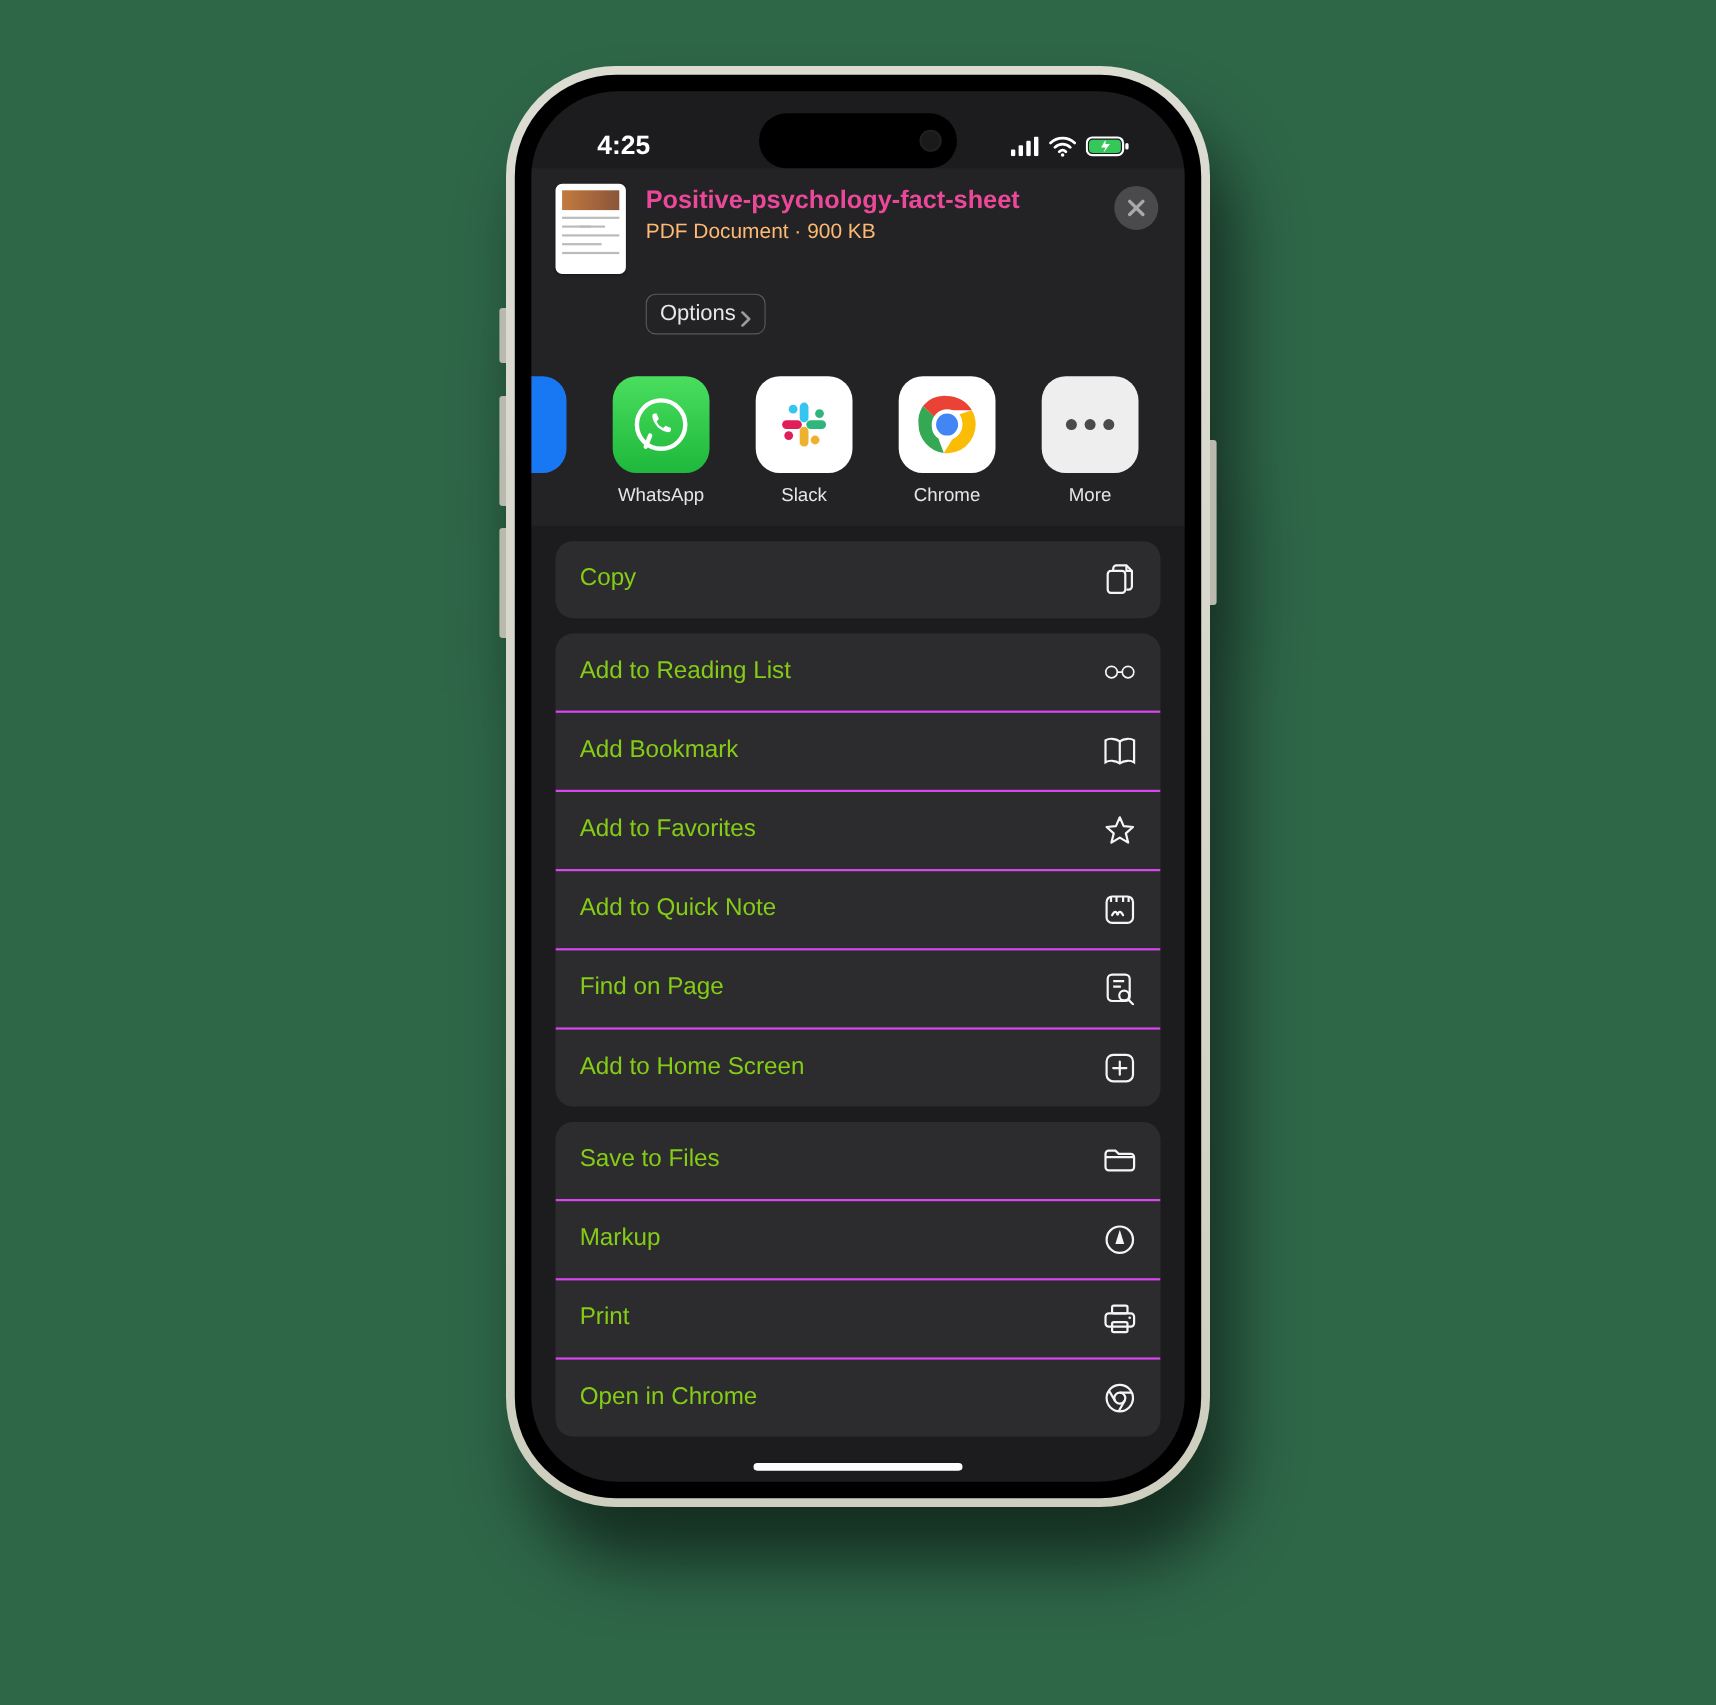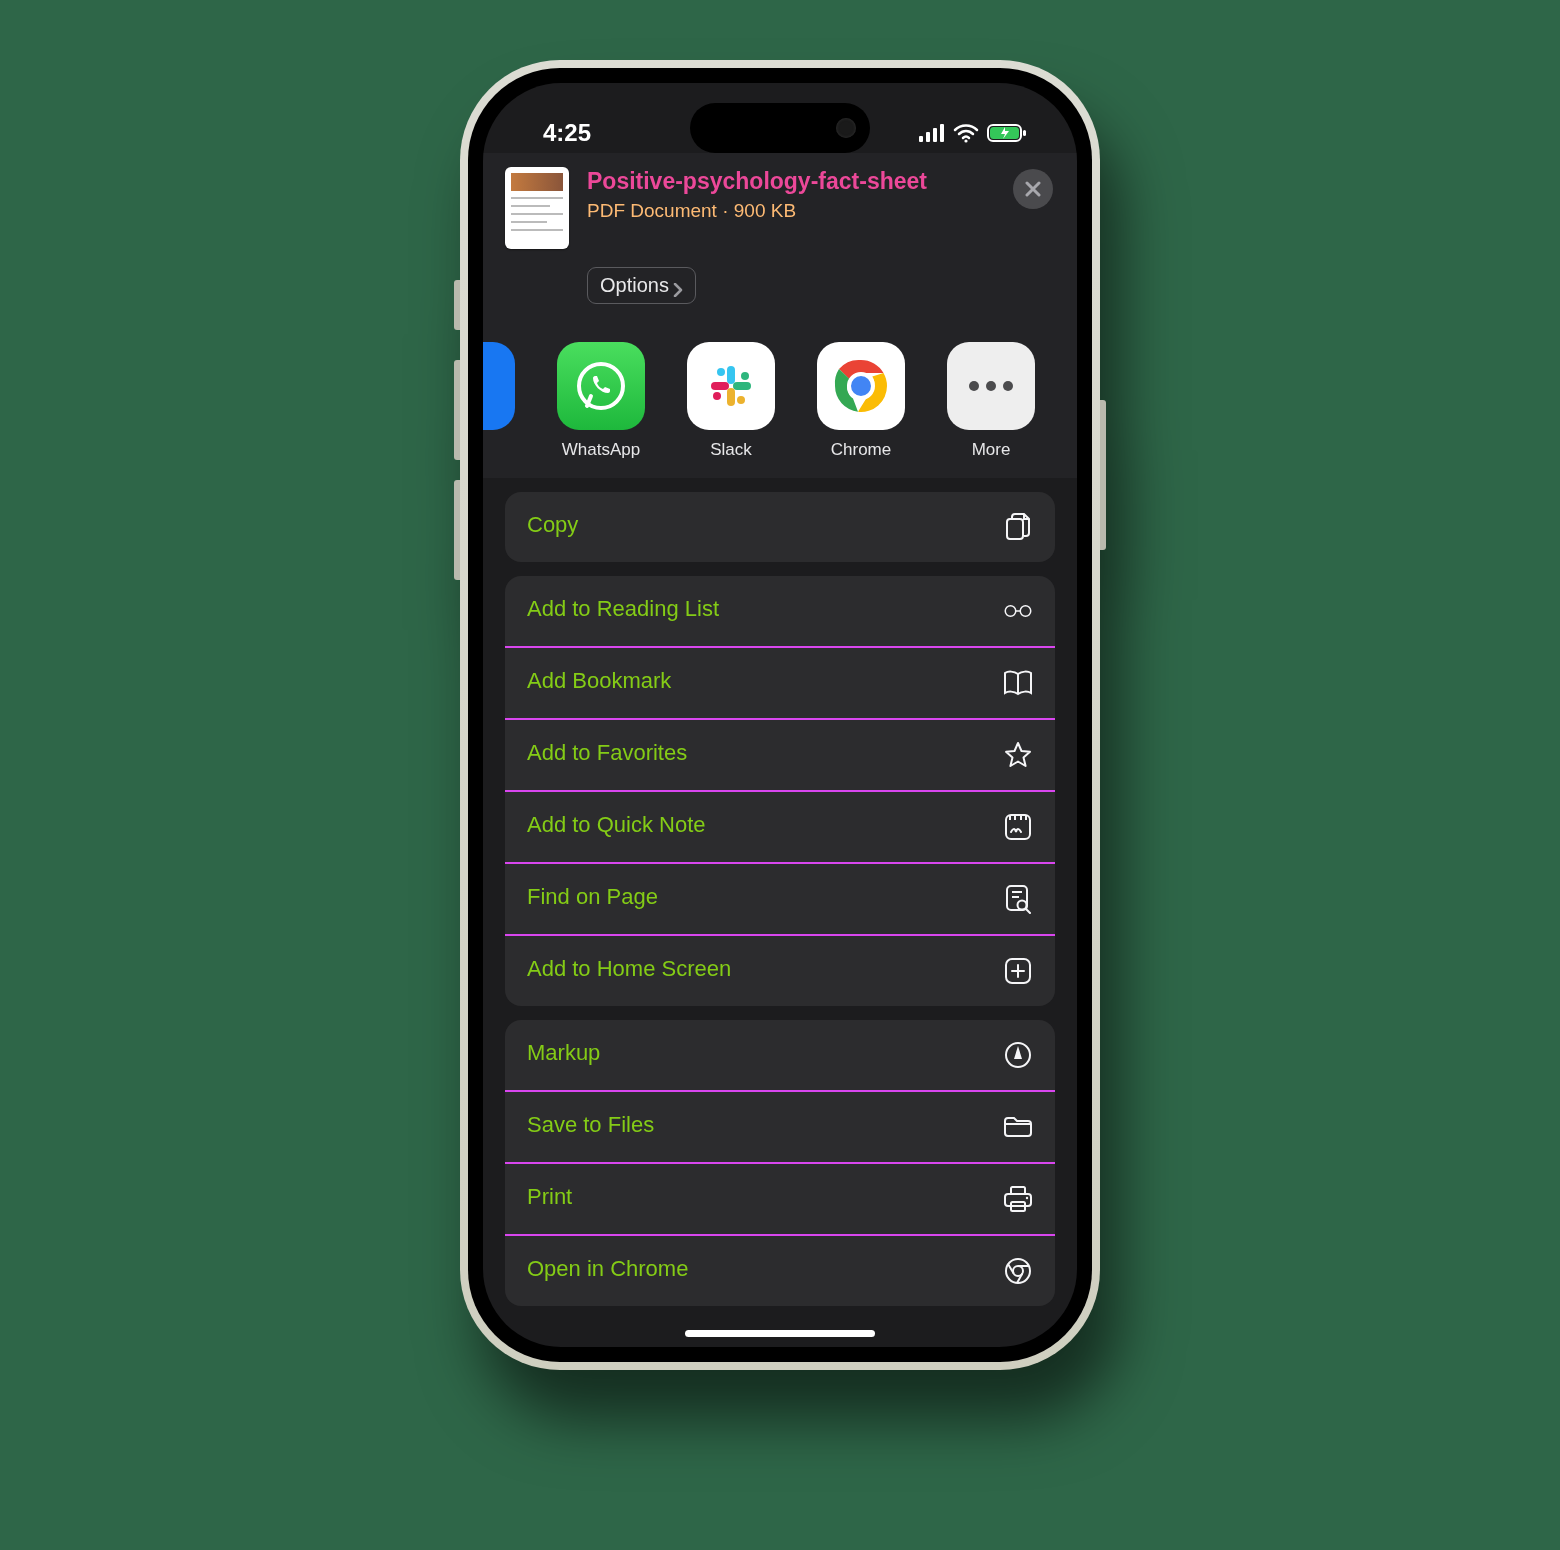--- a/index.html
+++ b/index.html
@@ -331,34 +331,34 @@
               <svg width="28" height="28" viewBox="0 0 28 28" fill="none" stroke="#f5f5f7" stroke-width="2">
                     <rect x="2" y="2" width="24" height="24" rx="6"></rect>
                     <path d="M14 8 v12 M8 14 h12" stroke-linecap="round"></path>
                   </svg>
             </span>
           </div>
         </div>
 
         <div class="action-group">
           <div class="action-item">
+            <span>Save to Files</span>
+            <span class="action-icon">
+              <svg width="30" height="24" viewBox="0 0 30 24" fill="none" stroke="#f5f5f7" stroke-width="2">
+                    <path d="M2 6 a3 3 0 0 1 3-3 h6 l3 3 h11 a3 3 0 0 1 3 3 v9 a3 3 0 0 1-3 3 H5 a3 3 0 0 1-3-3 Z"></path>
+                    <path d="M2 9 h26"></path>
+                  </svg>
+            </span>
+          </div>
+          <div class="action-item">
             <span>Markup</span>
             <span class="action-icon">
               <svg width="28" height="28" viewBox="0 0 28 28" fill="none" stroke="#f5f5f7" stroke-width="2">
                     <circle cx="14" cy="14" r="12"></circle>
                     <path d="M14 5 L10 18 h8 Z" fill="#f5f5f7" stroke="none"></path>
-                  </svg>
-            </span>
-          </div>
-          <div class="action-item">
-            <span>Save to Files</span>
-            <span class="action-icon">
-              <svg width="30" height="24" viewBox="0 0 30 24" fill="none" stroke="#f5f5f7" stroke-width="2">
-                    <path d="M2 6 a3 3 0 0 1 3-3 h6 l3 3 h11 a3 3 0 0 1 3 3 v9 a3 3 0 0 1-3 3 H5 a3 3 0 0 1-3-3 Z"></path>
-                    <path d="M2 9 h26"></path>
                   </svg>
             </span>
           </div>
           <div class="action-item">
             <span>Print</span>
             <span class="action-icon">
               <svg width="30" height="28" viewBox="0 0 30 28" fill="none" stroke="#f5f5f7" stroke-width="2">
                     <rect x="2" y="9" width="26" height="12" rx="3"></rect>
                     <rect x="8" y="2" width="14" height="7" rx="1.5"></rect>
                     <rect x="8" y="17" width="14" height="9" rx="1.5"></rect>

